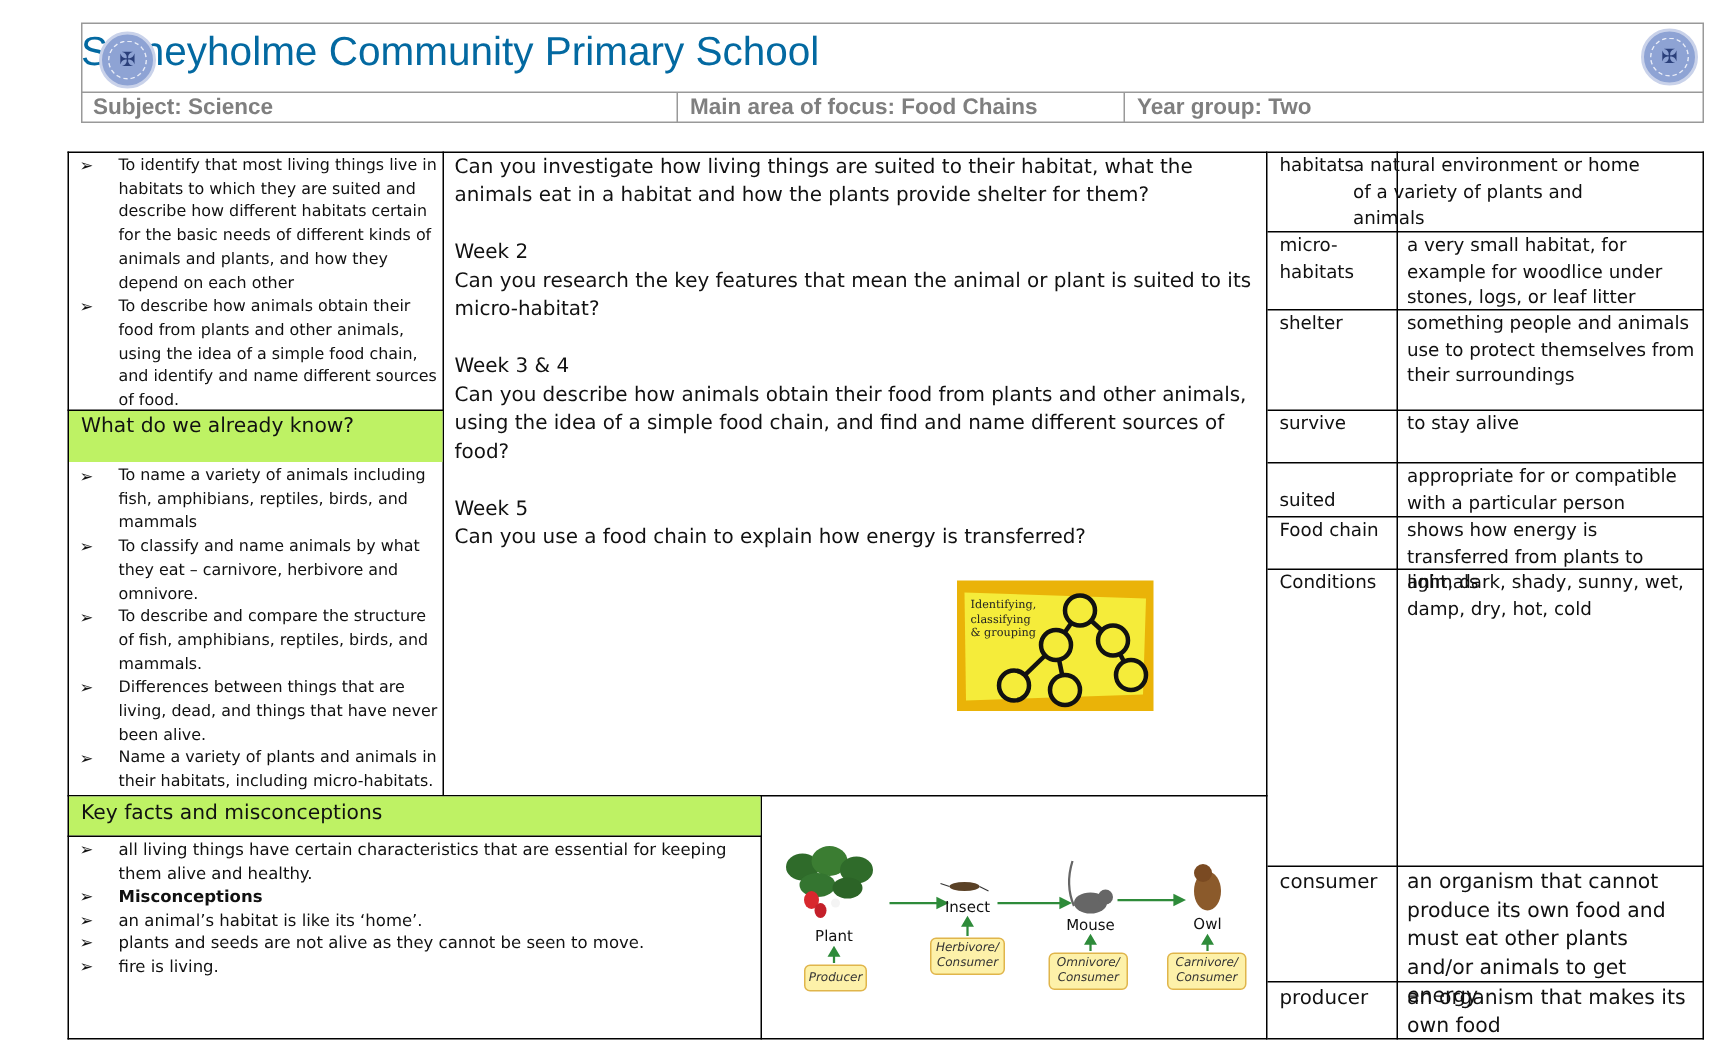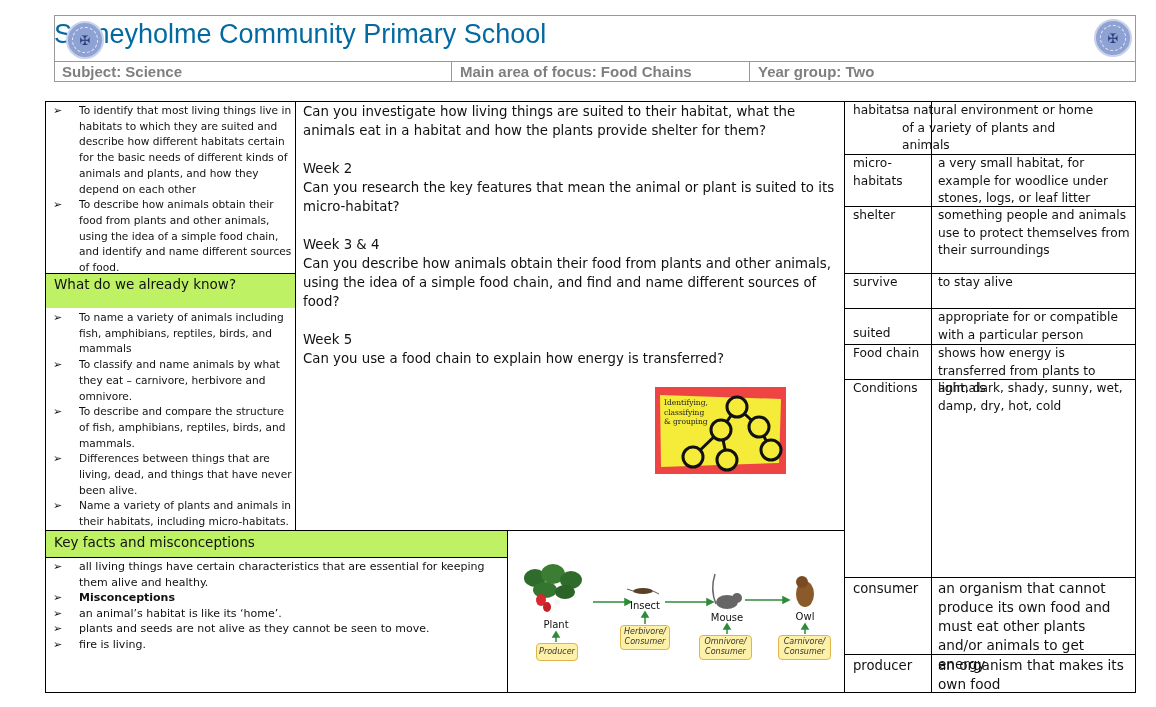--- a/index.html
+++ b/index.html
@@ -95,21 +95,21 @@
   <p>Week 2</p>
   <p>Can you research the key features that mean the animal or plant is suited to its micro-habitat?</p>
   <div class="gap"></div>
   <p>Week 3 &amp; 4</p>
   <p>Can you describe how animals obtain their food from plants and other animals, using the idea of a simple food chain, and find and name different sources of food?</p>
   <div class="gap"></div>
   <p>Week 5</p>
   <p>Can you use a food chain to explain how energy is transferred?</p>
 </div>
 
-<div class="abs" style="left:655px;top:387px;width:131px;height:87px;background:#ef4444;">
+<div class="abs" style="left:638px;top:387px;width:131px;height:87px;background:#eab308;">
   <svg width="131" height="87" viewBox="0 0 131 87">
     <polygon points="5,8 126,12 124,76 6,80" fill="#f5ec3a"></polygon>
     <g stroke="#111" stroke-width="3" fill="#f5ec3a">
       <line x1="82" y1="20" x2="66" y2="43"></line>
       <line x1="82" y1="20" x2="104" y2="40"></line>
       <line x1="66" y1="43" x2="38" y2="70"></line>
       <line x1="66" y1="43" x2="72" y2="72"></line>
       <line x1="104" y1="40" x2="116" y2="63"></line>
       <circle cx="82" cy="20" r="10"></circle>
       <circle cx="66" cy="43" r="10"></circle>

